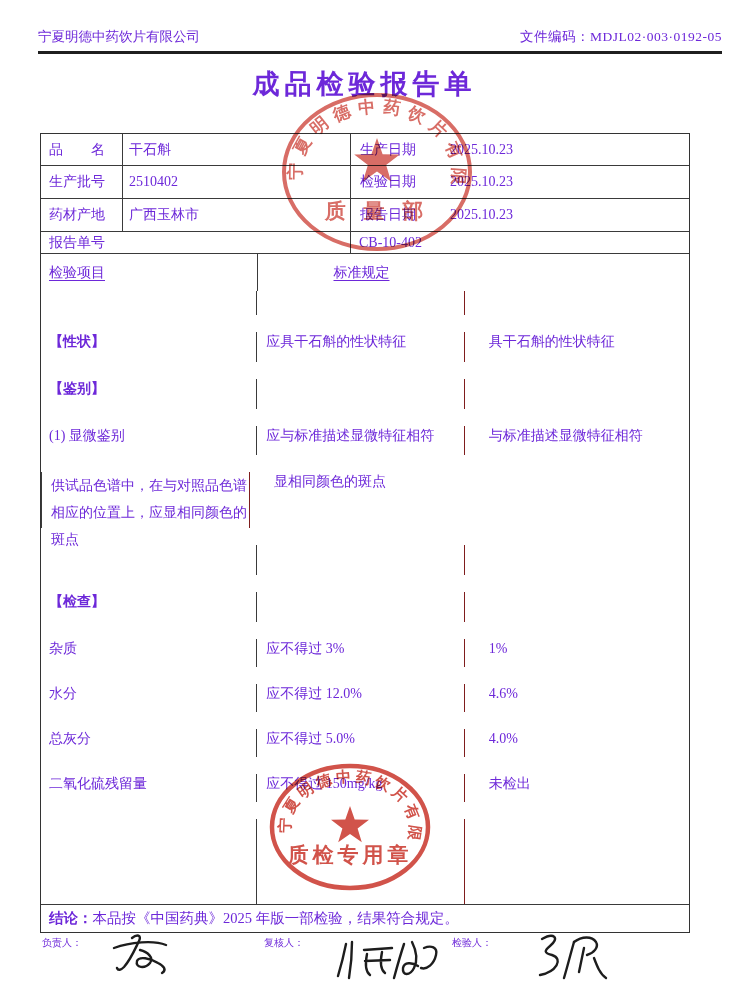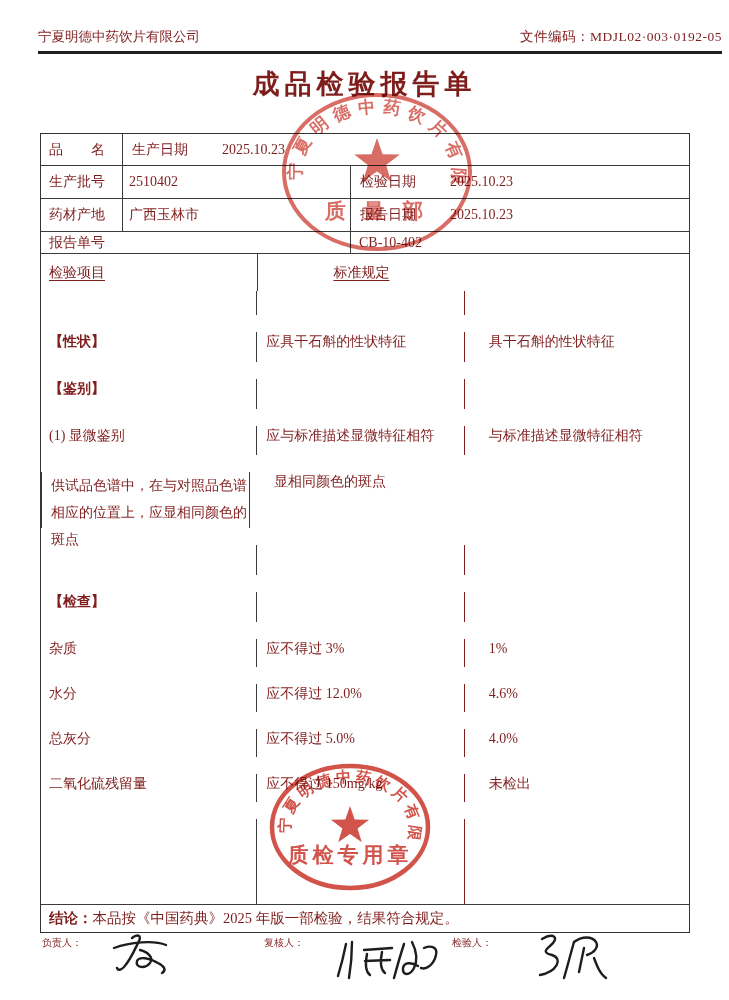--- a/index.html
+++ b/index.html
@@ -1,19 +1,19 @@
 <!DOCTYPE html>
 <html><head>
 <meta charset="utf-8">
 <style>
   * { margin:0; padding:0; box-sizing:border-box; }
   html,body { background:#e8e8e8; }
   .page {
     position:relative; width:729px; height:1000px; margin:0 auto;
-    background:#ffffff; overflow:hidden; color:#7f1d1d;
+    background:#ffffff; overflow:hidden; color:#6d28d9;
     font-family:"Liberation Serif","DejaVu Serif",serif;
   }
   
   .hdr {
     position:absolute; left:38px; top:28px; width:684px;
     display:flex; justify-content:space-between; align-items:flex-end;
     font-size:13.5px; padding-bottom:5px;
     border-bottom:3px solid #1f1f1f;
   }
   .hdr .code { letter-spacing:0.5px; }
@@ -71,20 +71,21 @@
     <span>宁夏明德中药饮片有限公司</span>
     <span class="code"><span>文件编码：</span><span>MDJL02·003·0192-05</span></span>
   </div>
 
   <div class="title">成品检验报告单</div>
 
   <div class="tbl">
 
     <div class="irow" style="height:32px">
       <div class="ilabel">品　　名</div>
+      <div class="ivalue">干石斛</div>
       <div class="iright">
         <span class="dlabel">生产日期</span>
         <span>2025.10.23</span>
       </div>
     </div>
 
     <div class="irow" style="height:33px">
       <div class="ilabel">生产批号</div>
       <div class="ivalue">2510402</div>
       <div class="iright">

